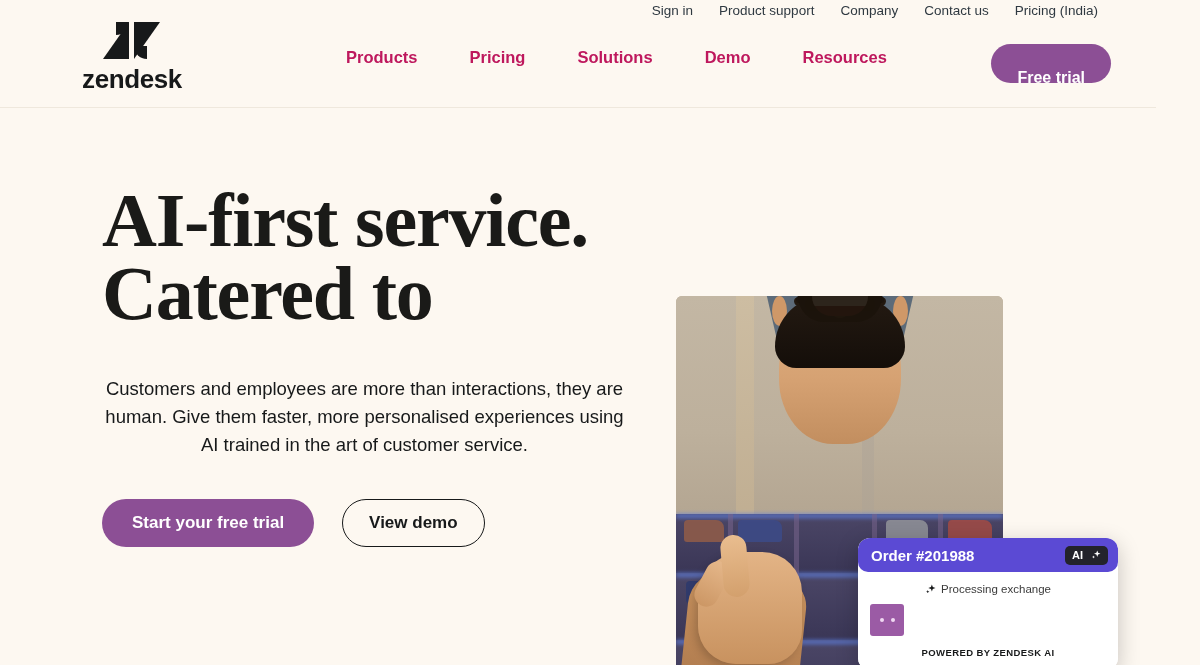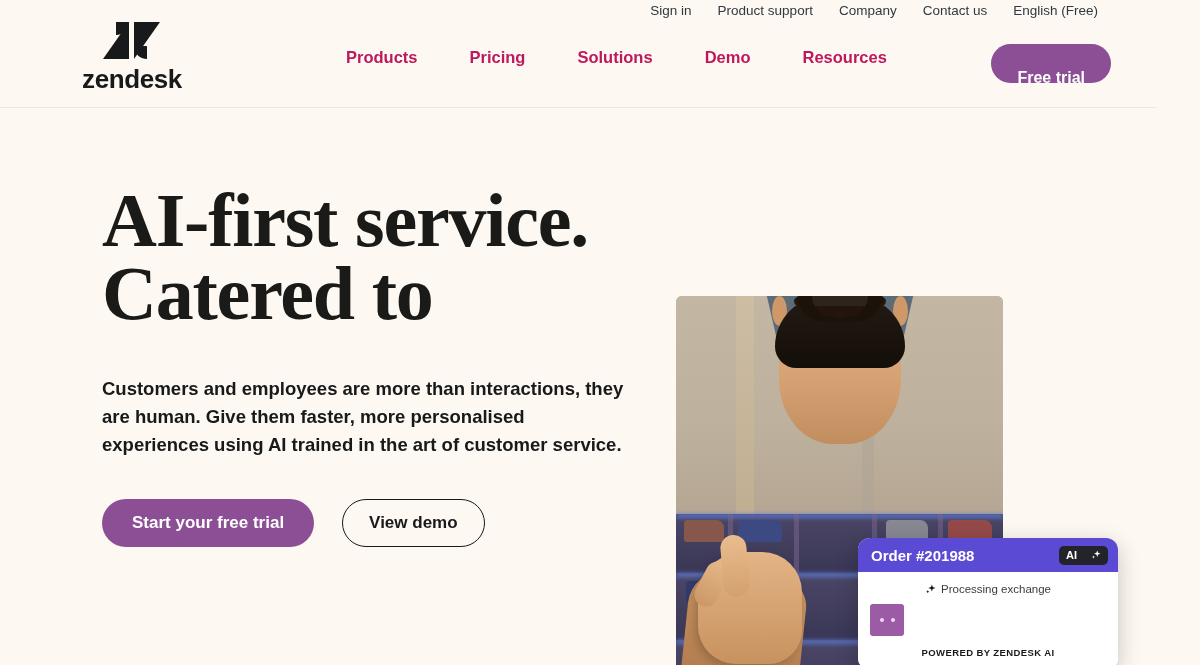--- a/index.html
+++ b/index.html
@@ -54,21 +54,21 @@
   .hero { position: relative; width: 100%; height: 557px; }
   .hero-left { position: absolute; left: 102px; top: 76px; width: 545px; }
   .headline {
     font-family: "Liberation Serif", serif;
     font-weight: 700; font-size: 76px; line-height: 0.96;
     color: #1a1a18; letter-spacing: -1.2px;
   }
   .headline .line { display: block; }
   .subcopy {
     margin-top: 45px; font-size: 18.5px; line-height: 1.52;
-    color: #17191a; font-weight: 700; max-width: 525px;
+    color: #17191a; font-weight: 400; max-width: 525px; text-align: center;
   }
   .cta-row { margin-top: 40px; display: flex; align-items: center; gap: 28px; }
   .btn-primary {
     background: #8c4f95; color: #fff; border: none; border-radius: 40px;
     height: 48px; padding: 0 30px; font-size: 17px; font-weight: 700;
     cursor: pointer; font-family: "Liberation Sans", sans-serif;
   }
   .btn-secondary {
     background: transparent; color: #17191a; border: 1.5px solid #17191a;
     border-radius: 40px; height: 48px; padding: 0 26px;
@@ -231,26 +231,27 @@
   .chat-card {
     position: absolute; left: 858px; top: 430px;
     width: 260px; border-radius: 12px; overflow: hidden;
     box-shadow: 0 6px 22px rgba(0,0,0,.22);
     background: #fff;
   }
   .cc-header {
     background: #5b4ad4; height: 34px;
     display: flex; align-items: center; justify-content: space-between;
     padding: 0 10px 0 13px;
+    border-radius: 10px;
   }
   .cc-title { color: #fff; font-size: 15px; font-weight: 700; }
   .cc-ai-badge {
     background: #23232b; color: #fff; border-radius: 5px;
     height: 19px; padding: 0 7px;
-    display: flex; align-items: center; gap: 14px;
+    display: flex; align-items: center; gap: 8px;
     font-size: 11px; font-weight: 700;
   }
   .cc-body { padding: 11px 12px 12px; background: #fff; }
   .cc-status {
     display: flex; align-items: center; justify-content: center;
     gap: 5px; font-size: 11.5px; color: #3b3b3b; margin-bottom: 9px;
   }
   .cc-msg-row { display: flex; align-items: center; gap: 9px; }
   .cc-avatar {
     width: 34px; height: 32px; border-radius: 3px; background: #9b5ba5;
@@ -273,21 +274,21 @@
 
 <div class="page">
 
   <div class="header">
 
     <div class="utility-nav">
       <a href="#">Sign in</a>
       <a href="#">Product support</a>
       <a href="#">Company</a>
       <a href="#">Contact us</a>
-      <a href="#">English (Free)</a>
+      <a href="#">Pricing (India)</a>
     </div>
 
     <div class="logo-block">
       <svg class="logo-mark" viewBox="0 0 58 47">
         <path d="M26 5 L26 42 L0 42 Z" fill="#17191a"></path>
         <path d="M26 5 A 13 13 0 0 1 13 18 L13 5 Z" fill="#17191a"></path>
         <path d="M31 42 L31 5 L57 5 Z" fill="#17191a"></path>
         <path d="M31 29 A 13 13 0 0 0 44 42 L44 29 Z" fill="#17191a"></path>
       </svg>
       <div class="logo-word">zendesk</div>

